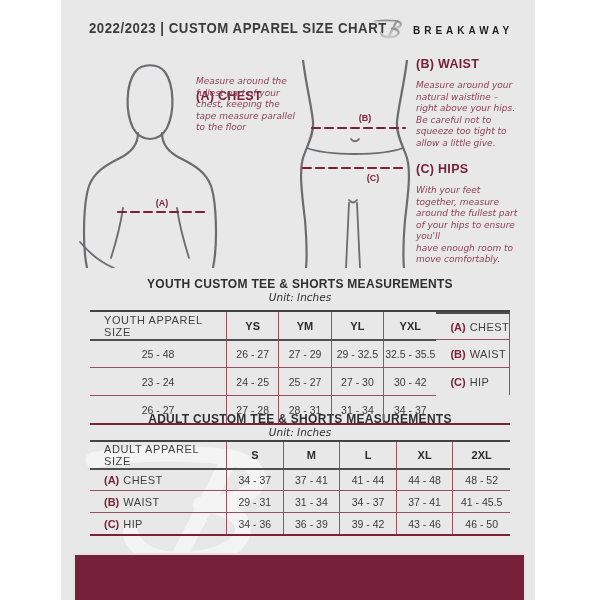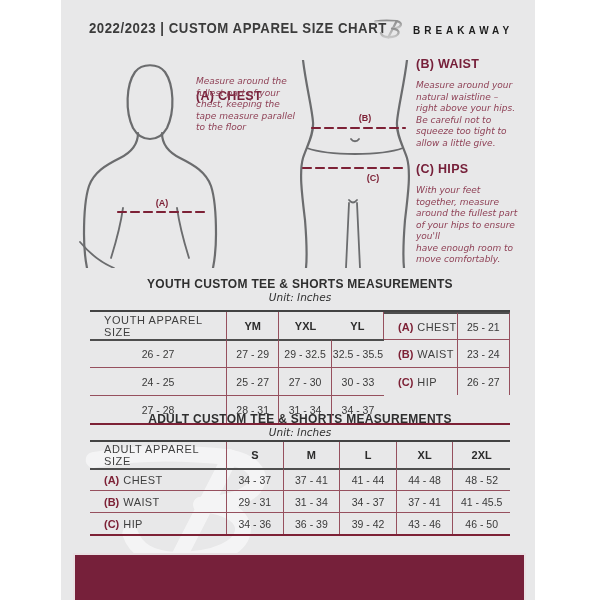--- a/index.html
+++ b/index.html
@@ -123,43 +123,44 @@
 of your hips to ensure
 you'll
 have enough room to
 move comfortably.</div>
 
     <div class="tbl-title" style="top:277px;">YOUTH CUSTOM TEE &amp; SHORTS MEASUREMENTS</div>
     <div class="tbl-unit" style="top:291px;">Unit: Inches</div>
 
     <div class="size-table" style="top:310px; grid-template-rows:27px 28px 28px 28px;">
       <div class="cell first th-first">YOUTH APPAREL SIZE</div>
+      <div class="cell th-size">YS</div>
       <div class="cell th-size">YM</div>
+      <div class="cell th-size">YL</div>
       <div class="cell th-size last">YXL</div>
-      <div class="cell th-size">YL</div>
 
       <div class="cell first row2">
         <span class="lab-key">(A)</span>
         <span class="lab-name">CHEST</span>
       </div>
-      <div class="cell row2">25 - 21</div>
+      <div class="cell row2">25 - 48</div>
       <div class="cell row2">26 - 27</div>
       <div class="cell row2">27 - 29</div>
       <div class="cell row2">29 - 32.5</div>
       <div class="cell row2 last">32.5 - 35.5</div>
 
       <div class="cell first rown">
         <span class="lab-key">(B)</span>
         <span class="lab-name">WAIST</span>
       </div>
       <div class="cell rown">23 - 24</div>
       <div class="cell rown">24 - 25</div>
       <div class="cell rown">25 - 27</div>
       <div class="cell rown">27 - 30</div>
-      <div class="cell rown last">30 - 33</div>
+      <div class="cell rown last">30 - 42</div>
 
       <div class="cell first rown">
         <span class="lab-key">(C)</span>
         <span class="lab-name">HIP</span>
       </div>
       <div class="cell rown">26 - 27</div>
       <div class="cell rown">27 - 28</div>
       <div class="cell rown">28 - 31</div>
       <div class="cell rown">31 - 34</div>
       <div class="cell rown last">34 - 37</div>

